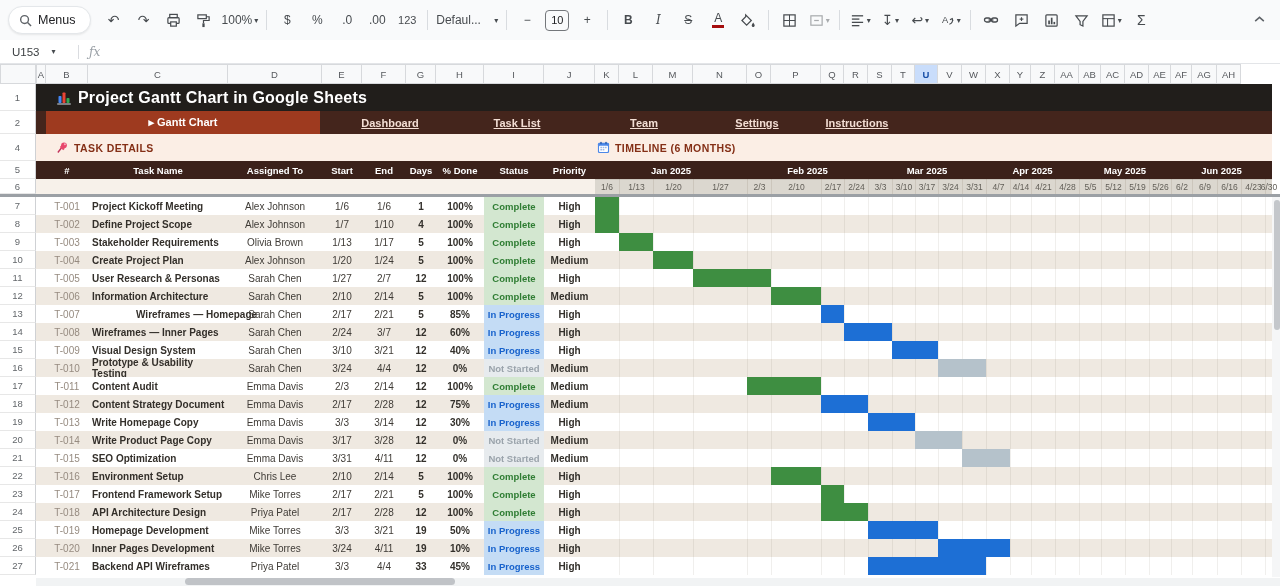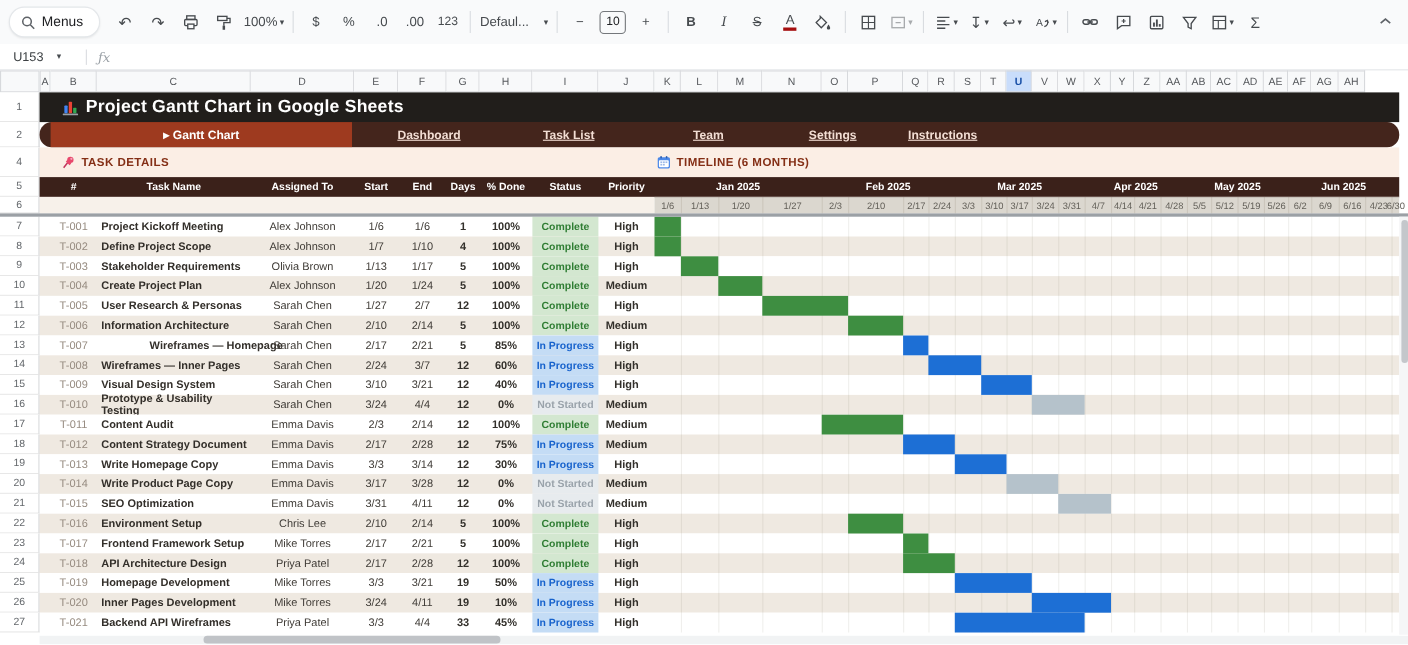--- a/index.html
+++ b/index.html
@@ -34,21 +34,21 @@
            font-size:9.5px;color:#56595d;}
   .colhead.first{border-left:1px solid #d7d9dc;}
   .colhead.sel{background:#c9ddfb;color:#174ea6;font-weight:bold;}
   #corner{left:0;top:64px;width:36px;height:20px;background:#f8f9fa;border:1px solid #d7d9dc;box-sizing:border-box;}
   .gut{left:0;width:36px;background:#fff;border-bottom:1px solid #e7e7e7;border-right:1px solid #cfd1d4;
        box-sizing:border-box;display:flex;align-items:center;justify-content:center;
        font-size:9.5px;color:#63676b;}
   
   #title-band{left:36px;top:84px;width:1236px;height:27px;display:flex;align-items:center;}
   #title-band .t{color:#fff;font-size:16px;font-weight:bold;letter-spacing:.2px;margin-left:6px;}
-  #tab-band{left:36px;top:111px;width:1236px;height:23px;border-radius:11px;}
+  #tab-band{left:36px;top:111px;width:1236px;height:23px;}
   #active-tab{left:10px;top:0;height:23px;width:274px;display:flex;align-items:center;justify-content:center;
               color:#fff;font-size:11px;font-weight:bold;}
   .tab-label{top:0;height:23px;display:flex;align-items:center;justify-content:center;
              font-size:11px;font-weight:bold;text-decoration:underline;}
   #section-band{left:36px;top:134px;width:1236px;height:27px;}
   .section-label{top:0;height:27px;display:flex;align-items:center;gap:5px;
                  font-size:10.5px;font-weight:bold;letter-spacing:.4px;}
   #header-band{left:36px;top:161px;width:1236px;height:18px;}
   .hcell{top:0;height:18px;display:flex;align-items:center;color:#fff;font-size:9.5px;font-weight:bold;}
   #dates-band{left:36px;top:179px;width:1236px;height:15px;}

